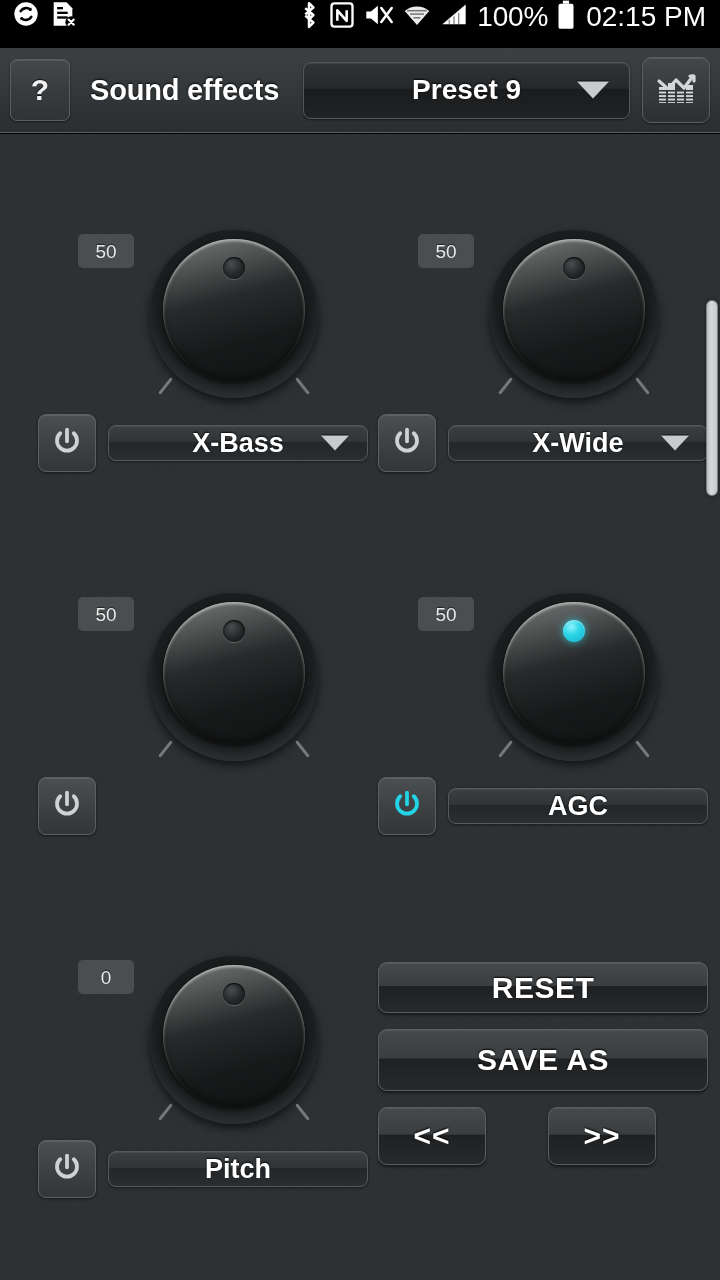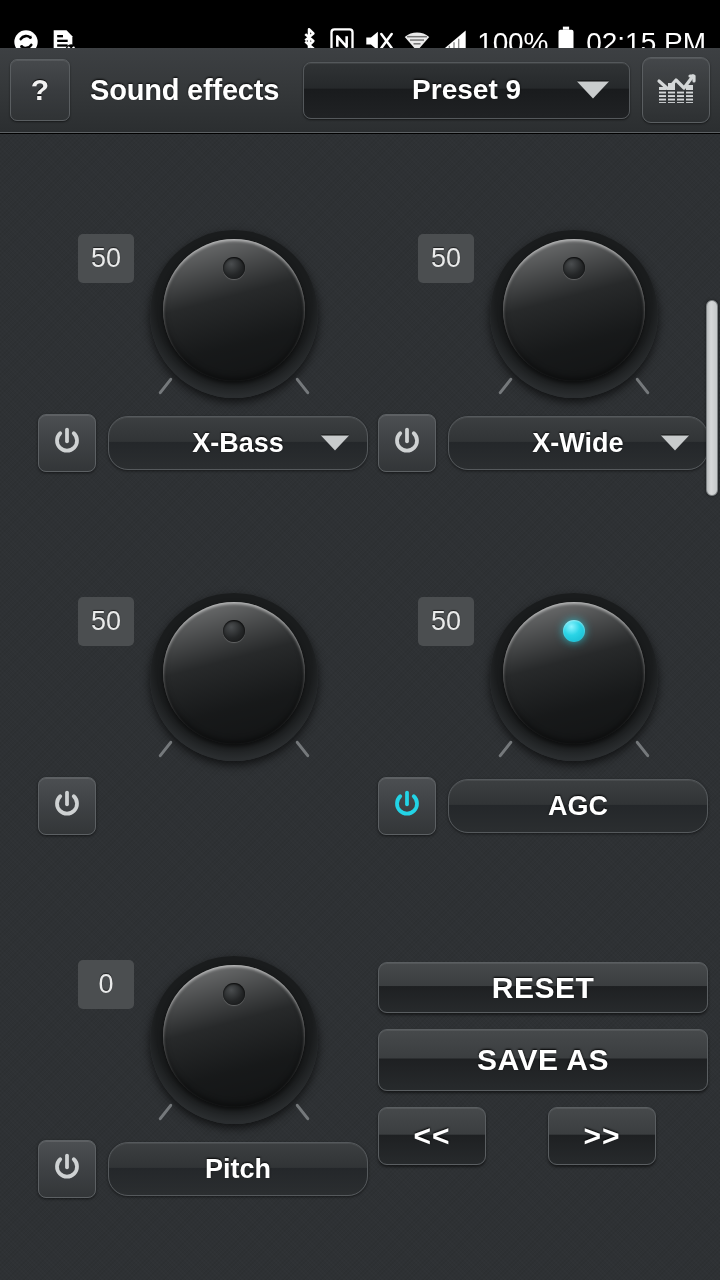--- a/index.html
+++ b/index.html
@@ -7,21 +7,21 @@
     width:720px; height:1280px; overflow:hidden;
     background:#000;
     font-family:"Liberation Sans", sans-serif;
     -webkit-font-smoothing:antialiased;
   }
   #app{ position:relative; width:720px; height:1280px; }
 
   
   .statusbar{
     position:absolute; left:0; top:0; width:720px; height:60px;
-    background:#000; display:flex; align-items:flex-end;
+    background:#000; display:flex; align-items:flex-start;
     padding:0 14px 0 12px;
   }
   .sb-left{ display:flex; align-items:center; gap:10px; }
   .sb-right{ margin-left:auto; display:flex; align-items:center; gap:9px; }
   .sb-icon{ display:block; }
   .sb-text{
     color:#fff; font-size:28px; font-weight:500; letter-spacing:-0.2px;
     line-height:1;
   }
   .sb-clock{ color:#fff; font-size:28px; font-weight:400; line-height:1; margin-left:2px; }
@@ -85,24 +85,24 @@
   .grid{ position:relative; width:720px; height:100%; }
 
   .cell{ position:absolute; width:330px; }
   .cell.left{ left:38px; }
   .cell.right{ left:378px; }
 
   
   .knob-area{ position:relative; height:175px; }
   .val-badge{
     position:absolute; left:40px; top:8px;
-    min-width:56px; height:49px; padding:0 10px; border-radius:5px;
+    min-width:56px; height:34px; padding:0 10px; border-radius:5px;
     background:#4b4e50;
     display:flex; align-items:center; justify-content:center;
-    color:#e9eaea; font-size:27px; line-height:1;
+    color:#e9eaea; font-size:19px; line-height:1;
     text-shadow:0 -1px 1px rgba(0,0,0,.6);
   }
   .knob-wrap{
     position:absolute; left:108px; top:0; width:176px; height:176px;
   }
   
   .knob-well{
     position:absolute; left:4px; top:4px; width:168px; height:168px;
     border-radius:50%;
     background:radial-gradient(circle at 50% 44%, #1a1c1d 0%, #1a1c1d 62%, #2a2d2f 73%, #2e3134 100%);
@@ -148,21 +148,21 @@
   
   .ctrl-row{ position:relative; height:60px; display:flex; align-items:center; }
   .pwr-btn{
     width:58px; height:58px; border-radius:8px; flex:none;
     background:linear-gradient(180deg,#4c4f52 0%,#3e4144 52%,#333638 100%);
     border:1px solid #5c6063;
     box-shadow:inset 0 1px 0 rgba(255,255,255,.10), 0 1px 3px rgba(0,0,0,.55);
     display:flex; align-items:center; justify-content:center;
   }
   .dropdown{
-    margin-left:12px; flex:1; height:54px; border-radius:20px; position:relative;
+    margin-left:12px; flex:1; height:36px; border-radius:8px; position:relative;
     background:linear-gradient(180deg,#3c3f41 0%,#313436 47%,#24272a 48%,#2b2e30 100%);
     border:1px solid #55595c;
     box-shadow:inset 0 1px 0 rgba(255,255,255,.07), 0 1px 3px rgba(0,0,0,.5);
     display:flex; align-items:center; justify-content:center;
   }
   .dd-label{
     color:#ffffff; font-size:27px; font-weight:bold;
     text-shadow:0 -1px 2px rgba(0,0,0,.9);
   }
   .dd-caret{

